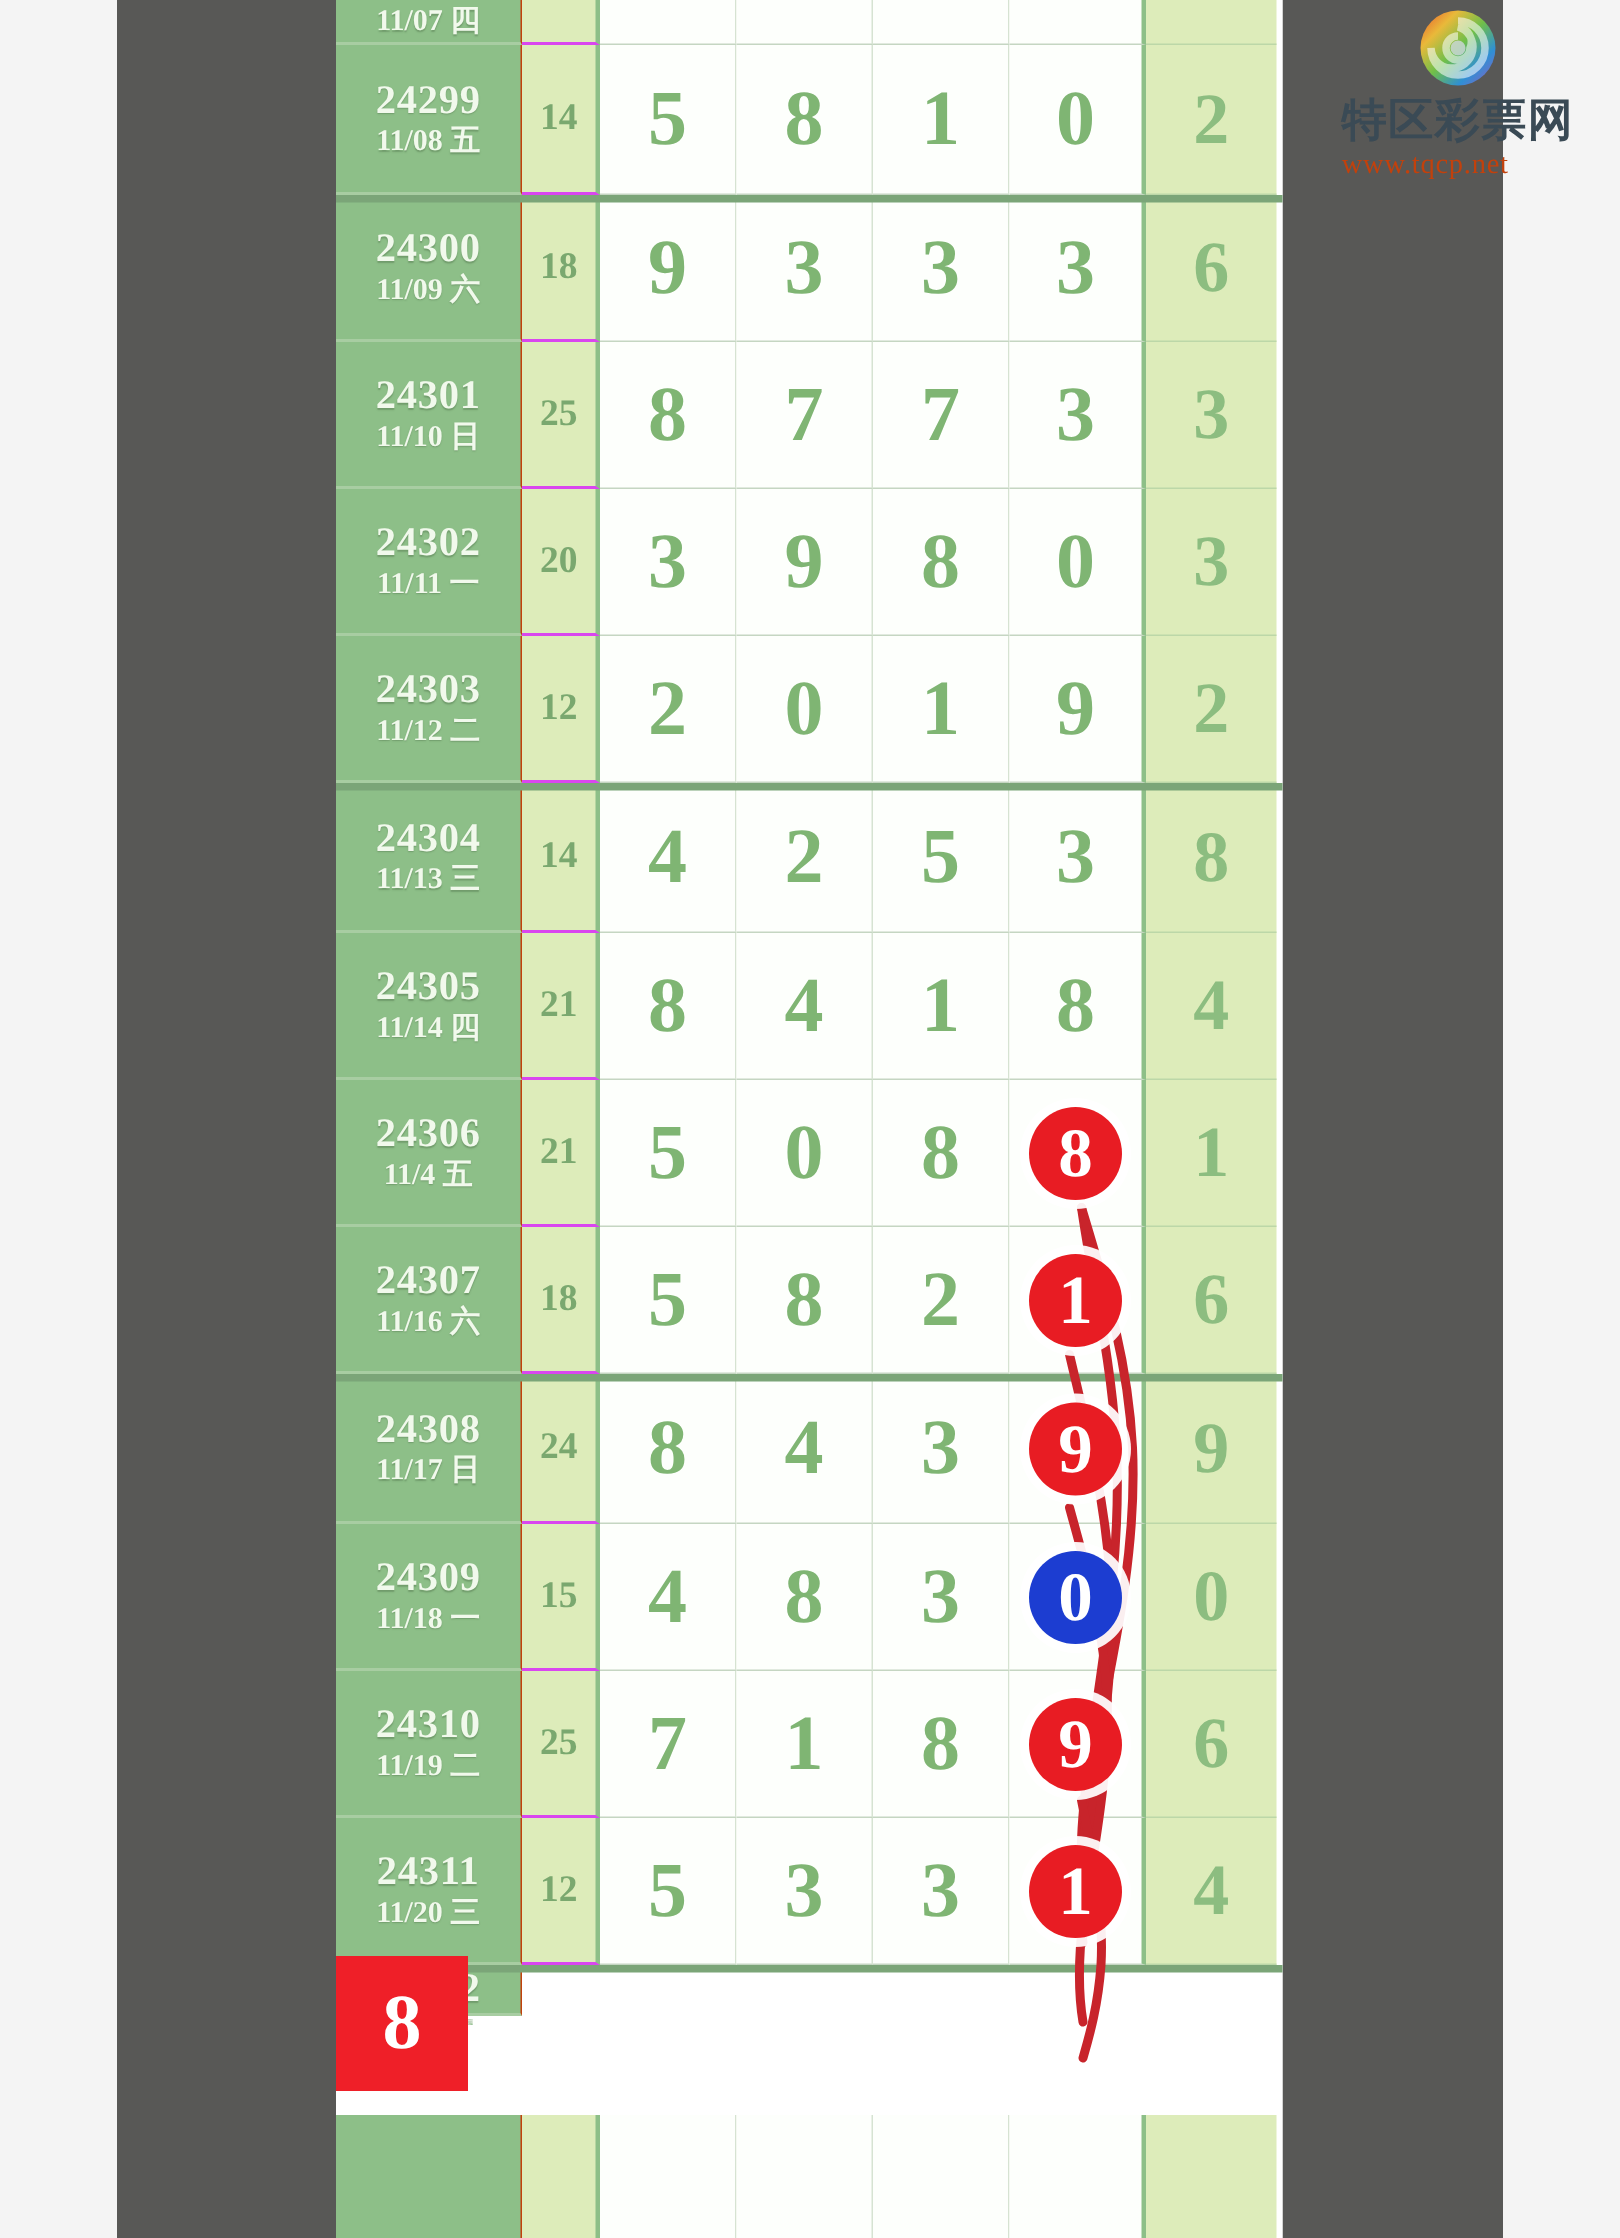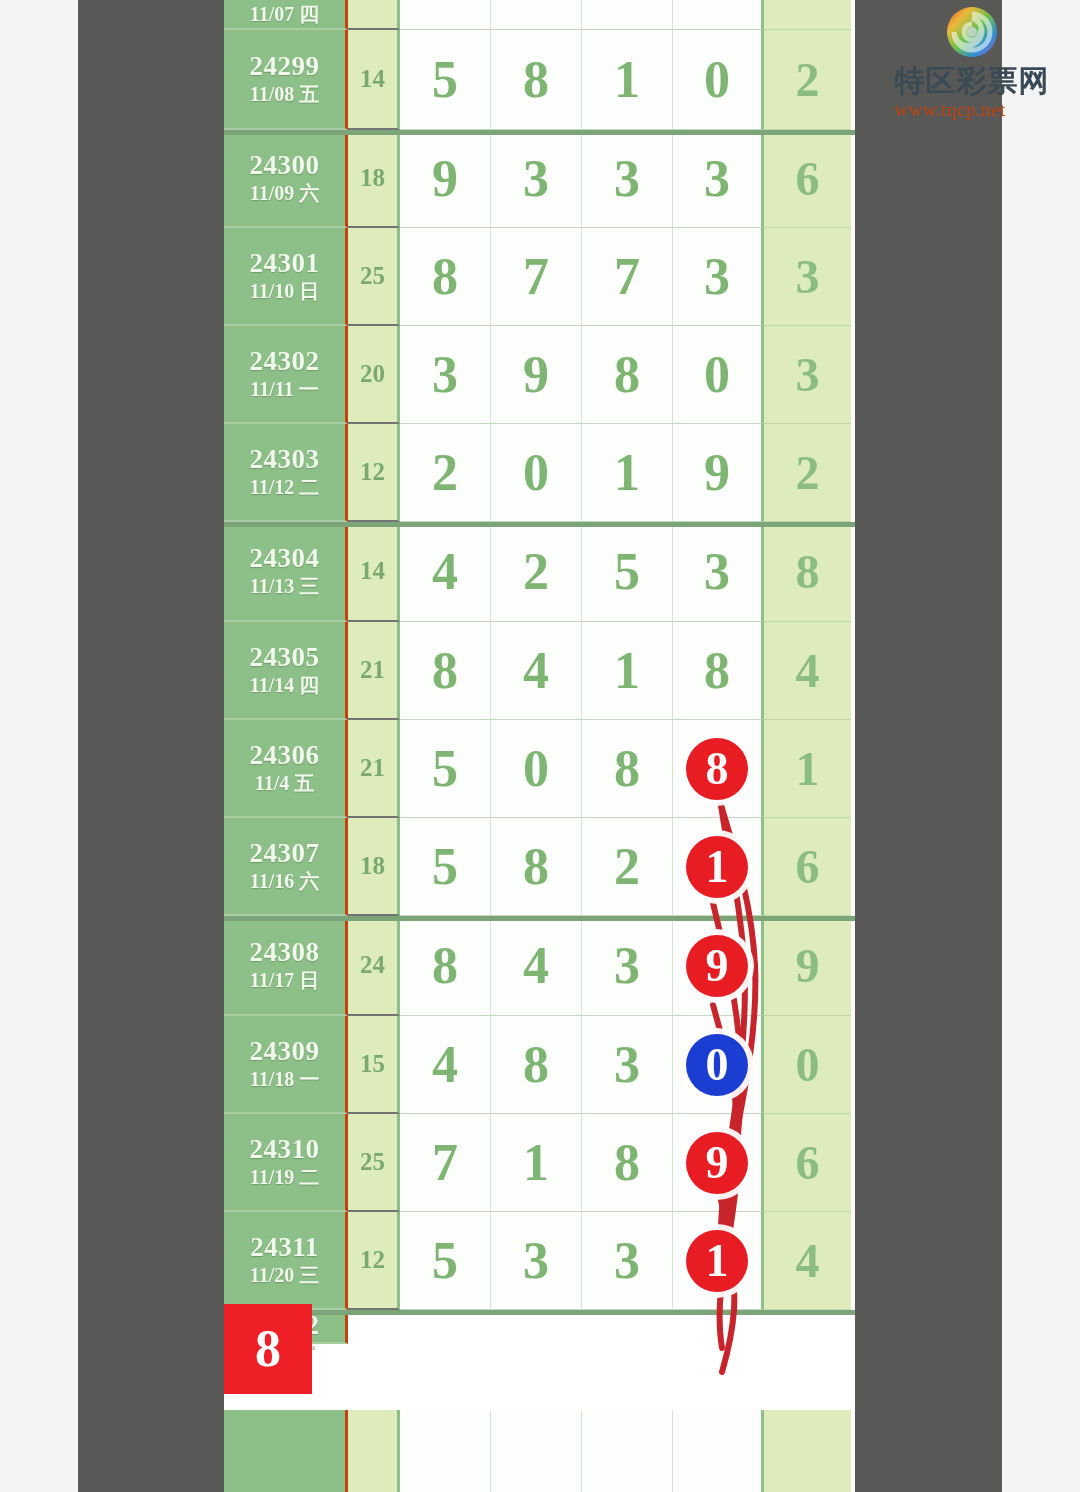--- a/index.html
+++ b/index.html
@@ -22,30 +22,30 @@
     background:#ffffff;
   }
   .row { display:flex; width:631px; position:relative; }
   .row.sep-top::before {
     content:""; position:absolute; left:0; top:0; width:631px; height:5px;
     background:#7ba578; z-index:4;
   }
   .c-issue {
     width:124px; background:#8dbf88; color:#f1f9ec;
     display:flex; flex-direction:column; align-items:center; justify-content:center;
-    border-bottom:2px solid #a8cda2; border-right:3px solid #c2410c;
+    border-bottom:2px solid #a8cda2; border-right:1px solid #c2410c;
     text-shadow:0 1px 1px rgba(60,90,55,.35);
   }
   .c-issue .no   { font-size:27px; font-weight:bold; letter-spacing:.5px; line-height:1.18; }
   .c-issue .date { font-size:20px; font-weight:bold; line-height:1.25; white-space:nowrap; }
   .c-sum {
     width:52px; background:#ddecba; color:#7aa86f;
     display:flex; align-items:center; justify-content:center;
     font-size:25px; font-weight:bold;
-    border-bottom:2px solid #737373; border-right:3px solid #8dbf88;
+    border-bottom:2px solid #d946ef; border-right:3px solid #8dbf88;
   }
   .c-digit {
     width:91px; background:#fdfffc; color:#7fb573;
     display:flex; align-items:center; justify-content:center;
     font-size:52px; font-weight:bold; line-height:1;
     border-bottom:1px solid #c5d6c2; border-right:1px solid #d6e3d2;
     position:relative;
   }
   .c-digit.last-white { border-right:3px solid #8dbf88; }
   .c-tail {

